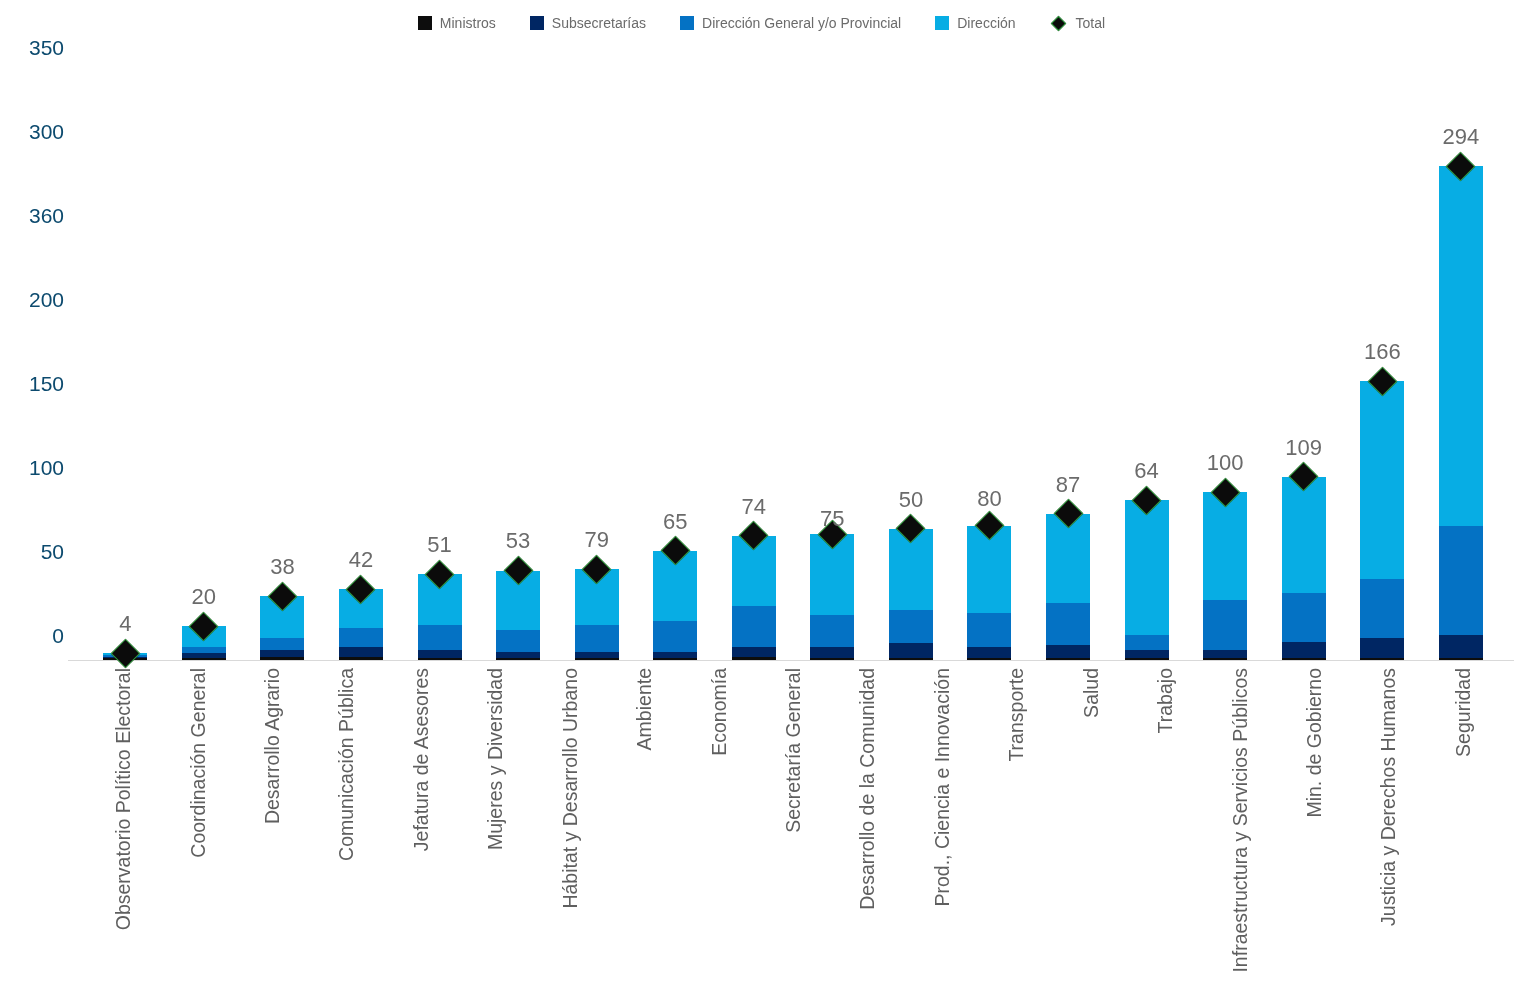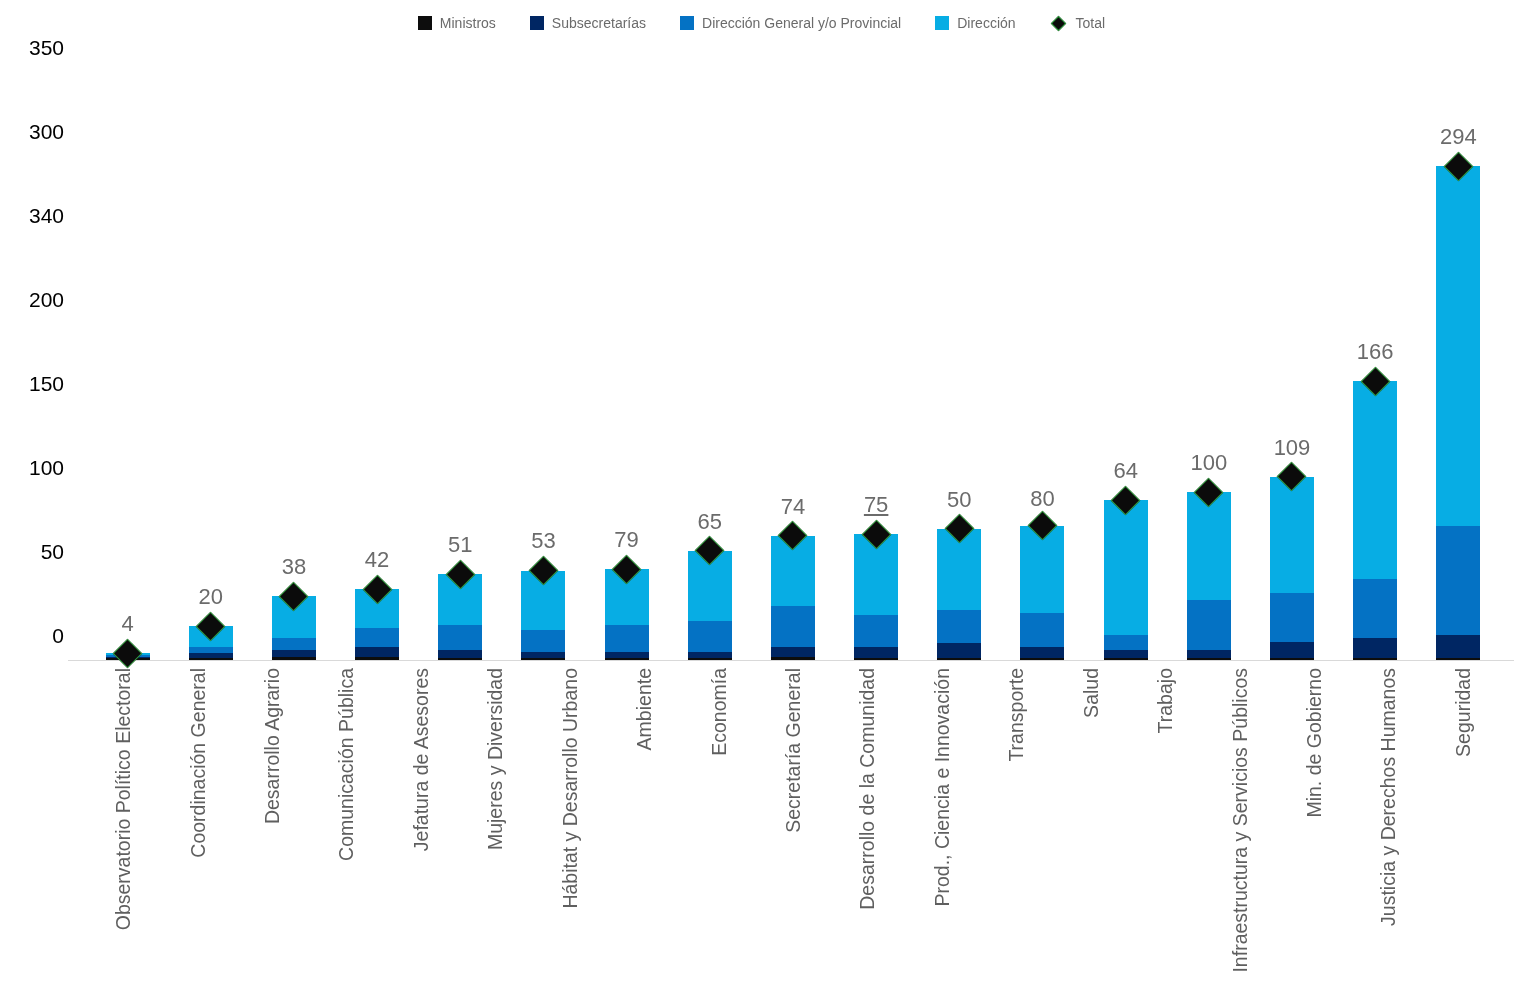--- a/index.html
+++ b/index.html
@@ -68,21 +68,21 @@
     height: 588px;
   }
   
 
   .ytick {
     position: absolute;
     right: 100%;
     margin-right: 14px;
     transform: translateY(-50%);
     font-size: 21px;
-    color: #000000;
+    color: #0c4a6e;
     white-space: nowrap;
   }
 
   #baseline {
     position: absolute;
     left: -10px;
     bottom: -1px;
     width: 1446px;
     height: 1.5px;
     background: #d9d9d9;
@@ -190,21 +190,21 @@
       </div>
     </div>
 
   <div id="plot">
     <div id="yaxis-ticks">
         <div class="ytick" style="bottom: 0px;">0</div>
         <div class="ytick" style="bottom: 84px;">50</div>
         <div class="ytick" style="bottom: 168px;">100</div>
         <div class="ytick" style="bottom: 252px;">150</div>
         <div class="ytick" style="bottom: 336px;">200</div>
-        <div class="ytick" style="bottom: 420px;">340</div>
+        <div class="ytick" style="bottom: 420px;">360</div>
         <div class="ytick" style="bottom: 504px;">300</div>
         <div class="ytick" style="bottom: 588px;">350</div>
       </div>
     <div id="baseline"></div>
     <div id="bars">
         <div class="bar-col">
           <div class="bar-stack">
             <div class="seg" style="height: 1.68px; background: rgb(13, 13, 13);"></div>
             <div class="seg" style="height: 1.68px; background: rgb(0, 38, 99);"></div>
             <div class="seg" style="height: 1.68px; background: rgb(4, 114, 196);"></div>
@@ -294,21 +294,21 @@
           <div class="total-label" style="bottom: 140.32px;">74</div>
         </div>
         <div class="bar-col">
           <div class="bar-stack">
             <div class="seg" style="height: 1.68px; background: rgb(13, 13, 13);"></div>
             <div class="seg" style="height: 11.76px; background: rgb(0, 38, 99);"></div>
             <div class="seg" style="height: 31.92px; background: rgb(4, 114, 196);"></div>
             <div class="seg" style="height: 80.64px; background: rgb(7, 173, 228);"></div>
           </div>
           <div class="total-marker" style="bottom: 115.5px; background: rgb(11, 11, 11); border-color: rgb(51, 160, 63);"></div>
-          <div class="total-label" style="bottom: 142px; text-decoration: underline;">75</div>
+          <div class="total-label" style="bottom: 128px;">75</div>
         </div>
         <div class="bar-col">
           <div class="bar-stack">
             <div class="seg" style="height: 1.68px; background: rgb(13, 13, 13);"></div>
             <div class="seg" style="height: 15.12px; background: rgb(0, 38, 99);"></div>
             <div class="seg" style="height: 33.6px; background: rgb(4, 114, 196);"></div>
             <div class="seg" style="height: 80.64px; background: rgb(7, 173, 228);"></div>
           </div>
           <div class="total-marker" style="bottom: 120.54px; background: rgb(11, 11, 11); border-color: rgb(51, 160, 63);"></div>
           <div class="total-label" style="bottom: 147.04px;">50</div>
@@ -319,20 +319,30 @@
             <div class="seg" style="height: 11.76px; background: rgb(0, 38, 99);"></div>
             <div class="seg" style="height: 33.6px; background: rgb(4, 114, 196);"></div>
             <div class="seg" style="height: 87.36px; background: rgb(7, 173, 228);"></div>
           </div>
           <div class="total-marker" style="bottom: 123.9px; background: rgb(11, 11, 11); border-color: rgb(51, 160, 63);"></div>
           <div class="total-label" style="bottom: 148px;">80</div>
         </div>
         <div class="bar-col">
           <div class="bar-stack">
             <div class="seg" style="height: 1.68px; background: rgb(13, 13, 13);"></div>
+            <div class="seg" style="height: 13.44px; background: rgb(0, 38, 99);"></div>
+            <div class="seg" style="height: 42px; background: rgb(4, 114, 196);"></div>
+            <div class="seg" style="height: 89.04px; background: rgb(7, 173, 228);"></div>
+          </div>
+          <div class="total-marker" style="bottom: 135.66px; background: rgb(11, 11, 11); border-color: rgb(51, 160, 63);"></div>
+          <div class="total-label" style="bottom: 162.16px;">87</div>
+        </div>
+        <div class="bar-col">
+          <div class="bar-stack">
+            <div class="seg" style="height: 1.68px; background: rgb(13, 13, 13);"></div>
             <div class="seg" style="height: 8.4px; background: rgb(0, 38, 99);"></div>
             <div class="seg" style="height: 15.12px; background: rgb(4, 114, 196);"></div>
             <div class="seg" style="height: 134.4px; background: rgb(7, 173, 228);"></div>
           </div>
           <div class="total-marker" style="bottom: 149.1px; background: rgb(11, 11, 11); border-color: rgb(51, 160, 63);"></div>
           <div class="total-label" style="bottom: 175.6px;">64</div>
         </div>
         <div class="bar-col">
           <div class="bar-stack">
             <div class="seg" style="height: 1.68px; background: rgb(13, 13, 13);"></div>

